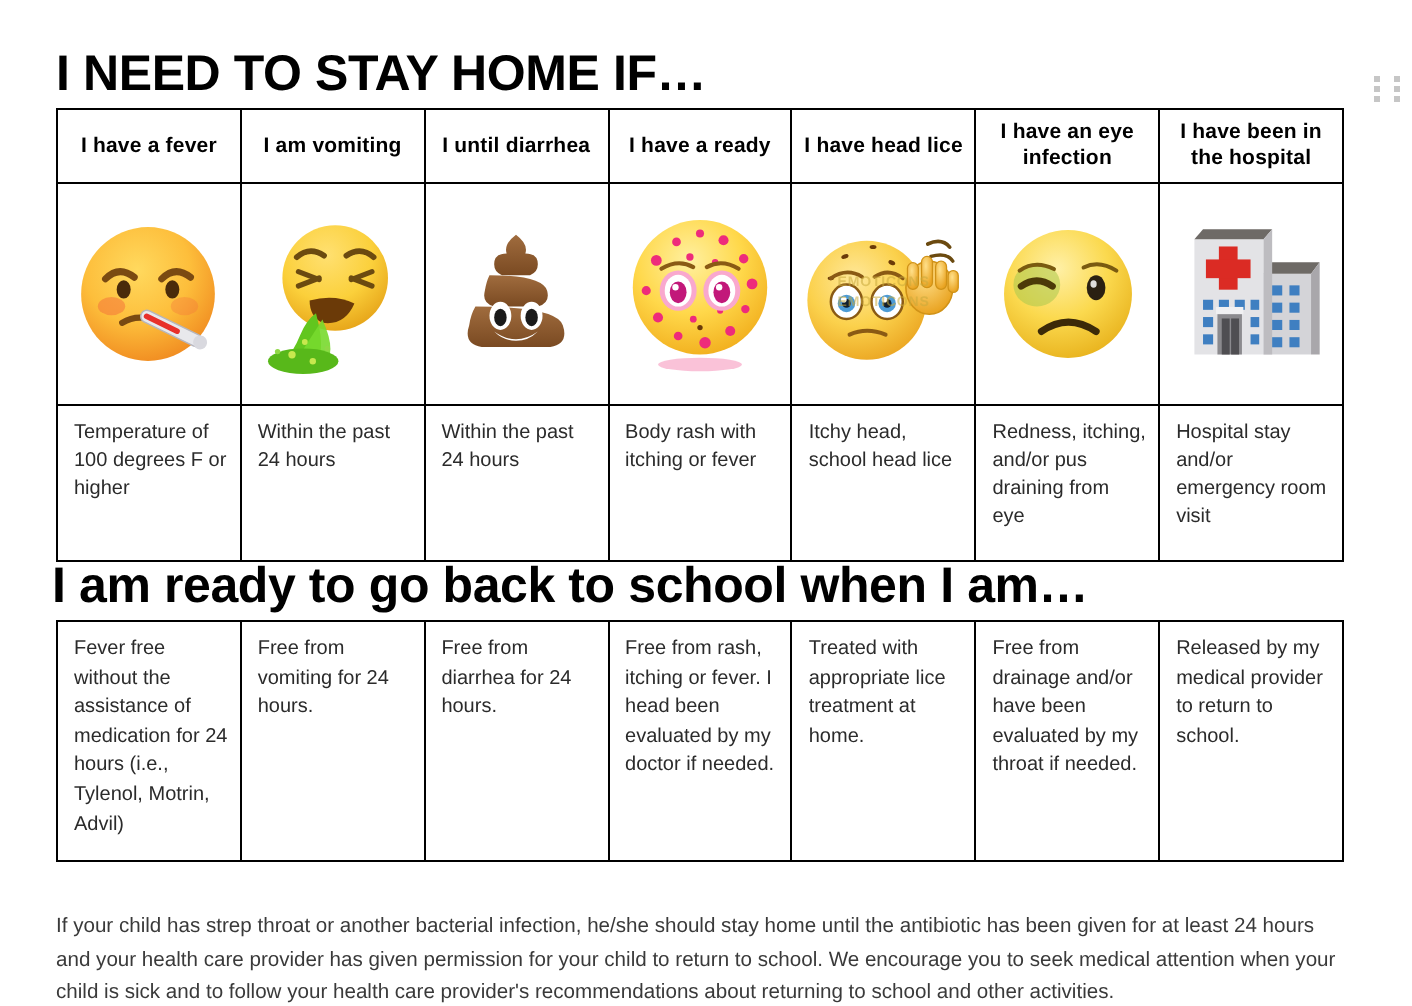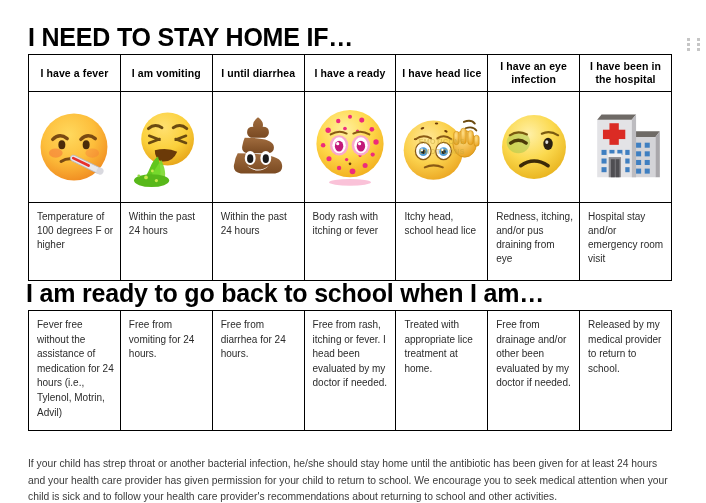--- a/index.html
+++ b/index.html
@@ -453,21 +453,21 @@
   <div class="heading" id="heading-back-to-school">I am ready to go back to school when I am…</div>
 
   <table class="grid" id="table-back-to-school">
     <tbody>
         <tr>
       <td class="step">Fever free without  the assistance of medication for 24  hours (i.e., Tylenol,  Motrin, Advil)</td>
       <td class="step">Free from vomiting for 24  hours.</td>
       <td class="step">Free from diarrhea for 24  hours.</td>
       <td class="step">Free from rash, itching or fever. I head been evaluated by my doctor if needed.</td>
       <td class="step">Treated with appropriate lice treatment at home.</td>
-      <td class="step">Free from drainage and/or other been evaluated by my doctor if needed.</td>
+      <td class="step">Free from drainage and/or have been evaluated by my throat if needed.</td>
       <td class="step">Released by my medical provider  to return to school.</td>
     </tr>
   </tbody>
     </table>
 
   <div id="footer-note">If your child has strep throat or another bacterial infection, he/she should stay home until the antibiotic has been given for at least 24 hours and your health care provider has given permission for your child to return to school. We encourage you to seek medical attention when your child is sick and to follow your health care provider's recommendations about returning to school and other activities.</div>
 
 </div>
 
 </body></html>

